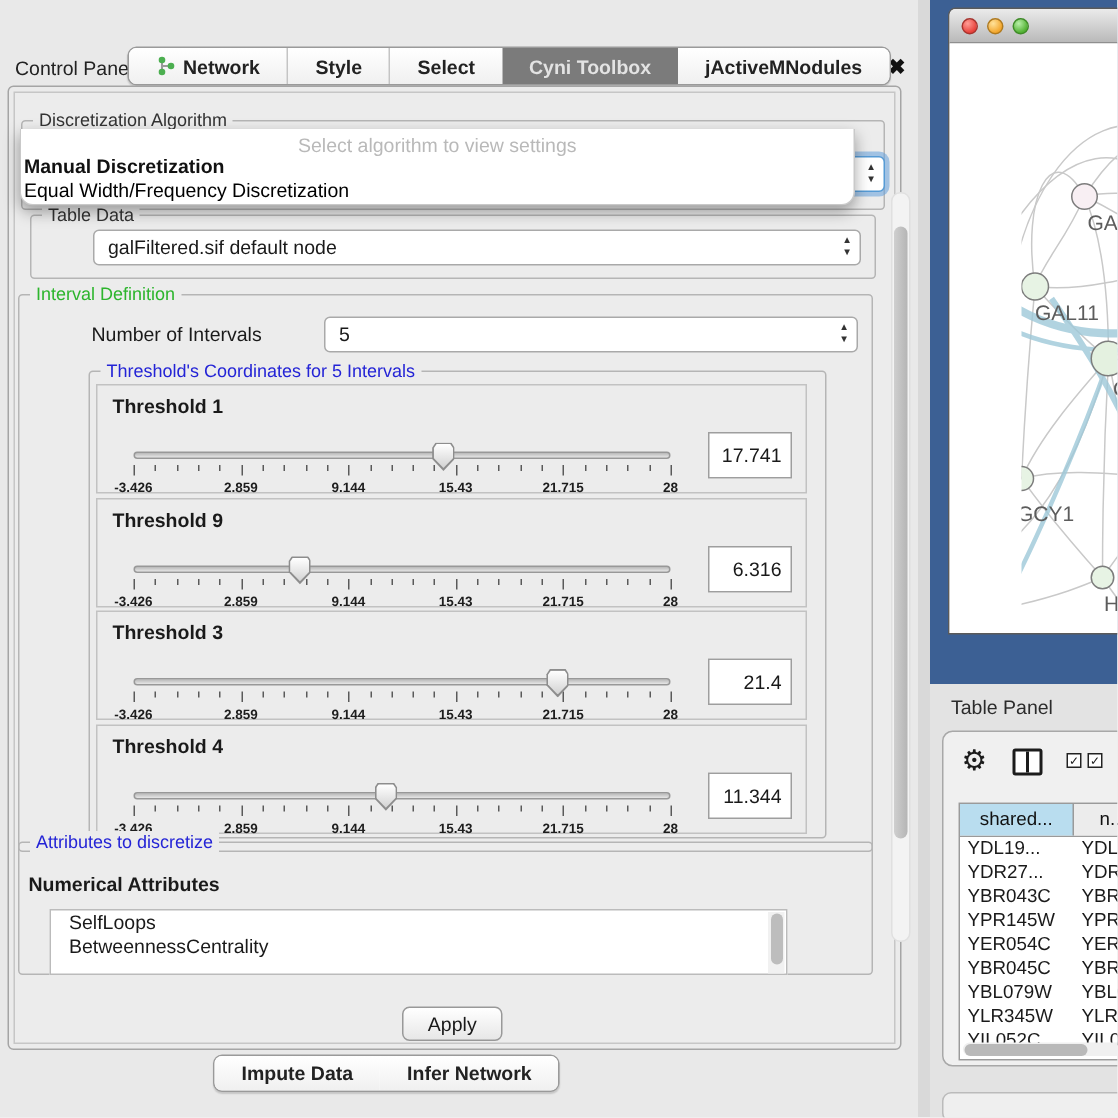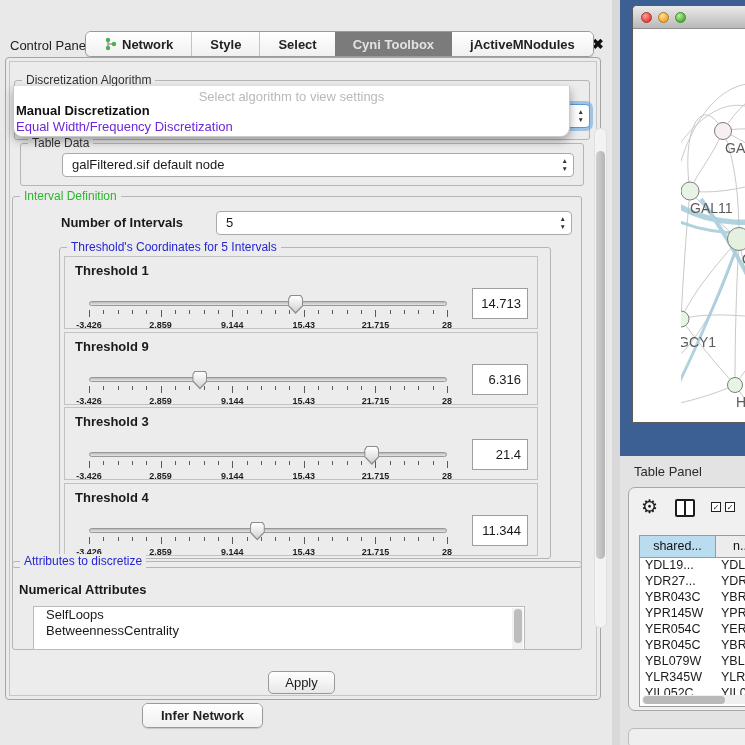--- a/index.html
+++ b/index.html
@@ -33,21 +33,21 @@
   .legend-dark { color:#333; }
 
   .combo { position:absolute; background:#fff; border:1px solid #a9a9a9; border-radius:4px; height:24px; font-size:13px; line-height:22px; padding-left:9px; }
   .combo-arrows { position:absolute; right:5px; top:3px; font-size:6.5px; line-height:8px; color:#333; text-align:center; }
   .combo.focused { border-color:#569bd5; box-shadow:0 0 0 3px rgba(100,160,220,.55); }
 
   
   .algo-popup { position:absolute; left:13px; top:86px; width:557px; height:51px; background:#ffffff; border:1px solid #c9c9c9; border-top:none; border-radius:0 0 9px 9px; box-shadow:0 4px 10px rgba(0,0,0,.35); z-index:50; }
   .popup-hint { position:absolute; left:0; right:0; top:3px; text-align:center; color:#b9b9b9; font-size:13px; }
   .popup-opt1 { position:absolute; left:2px; top:17px; font-size:13px; font-weight:bold; color:#111; }
-  .popup-opt2 { position:absolute; left:2px; top:33px; font-size:13px; color:#6d28d9; }
+  .popup-opt2 { position:absolute; left:2px; top:33px; font-size:13px; color:#000000; }
 
   
   .th-row { position:absolute; left:4px; width:474px; height:73px; background:#ececec; border:1px solid #c2c2c2; }
   .th-label { position:absolute; left:10px; top:6px; font-size:13px; font-weight:bold; }
   .sl-wrap { position:absolute; left:24px; top:40px; width:358px; height:34px; }
   .sl-track { position:absolute; top:4px; left:0; width:100%; height:5px; border-radius:3px; background:linear-gradient(#b9b9b9,#e6e6e6); border:1px solid #989898; }
   .sl-thumb { position:absolute; top:-2px; width:15px; height:19px; clip-path:polygon(15% 0,85% 0,100% 18%,100% 58%,50% 100%,0 58%,0 18%); background:#8d8d8d; }
   .sl-thumb::after { content:''; position:absolute; left:1px; top:1px; right:1px; bottom:2px; clip-path:polygon(15% 0,85% 0,100% 18%,100% 58%,50% 100%,0 58%,0 18%); background:linear-gradient(#ffffff,#d2d2d2); }
   .sl-ticks { position:absolute; top:13px; left:0; width:100%; height:8px; }
   .sl-ticks i { position:absolute; top:0; width:1px; height:4px; background:#5a5a5a; }
@@ -159,21 +159,21 @@
       <span class="gbox-legend legend-dark">Table Data</span>
     </div>
     <div class="combo" style="left:62px; top:153px; width:512px;">
       <span>galFiltered.sif default node</span>
       <span class="combo-arrows">▲<br>▼</span>
     </div>
 
     <div class="gbox" style="left:12px; top:196px; width:570px; height:372px;">
       <span class="gbox-legend legend-green">Interval Definition</span>
 
-      <span style="position:absolute; left:48px; top:18px; font-weight:bold; font-size:13px;">Number of Intervals</span>
+      <span style="position:absolute; left:48px; top:18px; font-weight:normal; font-size:13px;">Number of Intervals</span>
       <div class="combo" style="left:203px; top:14px; width:356px;">
         <span>5</span>
         <span class="combo-arrows">▲<br>▼</span>
       </div>
 
       <div class="gbox" style="left:46px; top:50px; width:492px; height:312px; background:#ececec;">
         <span class="gbox-legend legend-blue">Threshold's Coordinates for 5 Intervals</span>
         <div id="threshold-rows" style="position:absolute; left:0; top:0; width:100%; height:100%;">
             <div class="th-row" style="top: 8px;">
               <div class="th-label">Threshold 1</div>
@@ -210,21 +210,21 @@
                 <div class="sl-labels">
                   <span style="left: 0%;">-3.426</span>
                   <span style="left: 20%;">2.859</span>
                   <span style="left: 40%;">9.144</span>
                   <span style="left: 60%;">15.43</span>
                   <span style="left: 80%;">21.715</span>
                   <span style="left: 100%;">28</span>
                 </div>
                 <div class="sl-thumb" style="left: calc(57.7197% - 7.5px);"></div>
               </div>
-              <div class="val-box">14.713</div>
+              <div class="val-box">17.741</div>
             </div>
             <div class="th-row" style="top: 83.5px;">
               <div class="th-label">Threshold 9</div>
               <div class="sl-wrap">
                 <div class="sl-track"></div>
                 <div class="sl-ticks">
                   <i class="major" style="left: 0%;"></i>
                   <i style="left: 4%;"></i>
                   <i style="left: 8%;"></i>
                   <i style="left: 12%;"></i>
@@ -370,20 +370,23 @@
     </div>
 
     <div class="apply-btn">Apply</div>
 
     <div class="v-scroll">
         <i></i>
       </div>
 
     <div class="seg-group bottom-tabs">
       <div class="seg">
+          <span>Impute Data</span>
+        </div>
+      <div class="seg">
           <span>Infer Network</span>
         </div>
     </div>
   </div>
 
   <div class="desktop">
     <div class="net-window">
       <div class="net-titlebar">
         <span class="tl tl-red"></span>
         <span class="tl tl-yellow"></span>

